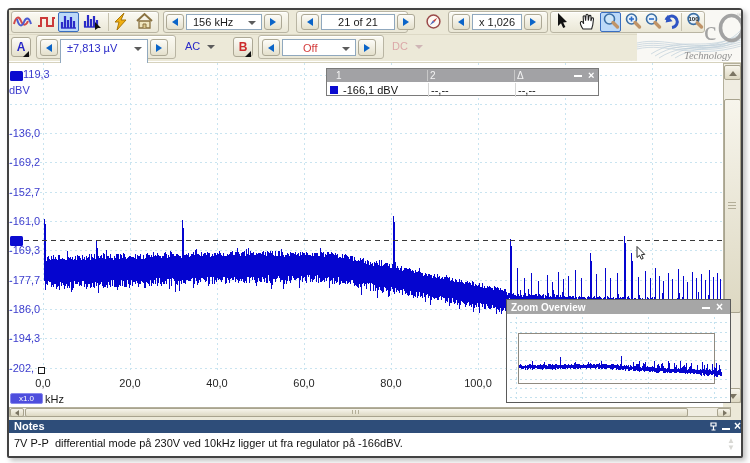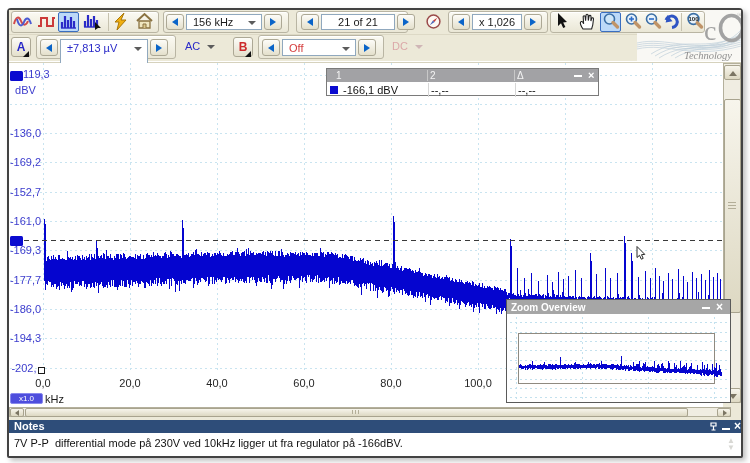--- a/index.html
+++ b/index.html
@@ -11,21 +11,21 @@
 .btn{position:absolute;border:1px solid #aca895;border-radius:3px;
  background:linear-gradient(#fdfcf8,#e4e0cc)}
 .white{position:absolute;background:#fff;border:1px solid #90a8be;font-size:11px;color:#1a1a1a}
 .lar{width:0;height:0;border-top:4px solid transparent;border-bottom:4px solid transparent;
  border-right:6px solid #0a64c8;position:absolute;top:50%;left:50%;margin:-4px 0 0 -3px}
 .rar{width:0;height:0;border-top:4px solid transparent;border-bottom:4px solid transparent;
  border-left:6px solid #0a64c8;position:absolute;top:50%;left:50%;margin:-4px 0 0 -3px}
 .dar{width:0;height:0;border-left:4px solid transparent;border-right:4px solid transparent;
  border-top:4px solid #5c5c5c;position:absolute}
 .sel{background:#bcd9f8;border:1px solid #3a6ec0;border-radius:2px}
-.yl{position:absolute;width:33px;text-align:center;font-size:11px;color:#3c3ccd;left:0px}
+.yl{position:absolute;width:33px;text-align:left;font-size:11px;color:#3c3ccd;left:0px}
 .xl{position:absolute;width:50px;text-align:center;font-size:11px;color:#262626;top:367px}
 .ttl{font-size:11px;font-weight:bold;color:#fff}
 .sb{position:absolute;background:#f0ede2;border:1px solid #b4b09c}
 .sbtn{position:absolute;background:linear-gradient(#f7f5ec,#ddd8c2);border:1px solid #a8a38e;border-radius:2px}
 </style></head><body>
 <div id="win">
 
 <div class="abs" style="left:0;top:0;width:732px;height:51px;background:#ece9d8"></div>
 <div class="abs" style="left:0;top:23.5px;width:732px;height:1px;background:#ddd9c6"></div>
 <div class="abs" style="left:0;top:51px;width:732px;height:2px;background:#d6d2bd;border-top:1px solid #fff"></div>
@@ -159,21 +159,21 @@
       </div>
 </div>
 <div class="abs" style="left:172px;top:28px;width:42px;height:18px;font-size:11px;color:#2929c8;line-height:17px;padding-left:4px">AC<span class="dar" style="left:26px;top:7px;position:absolute"></span></div>
 
 <div class="btn" style="left:224px;top:27px;width:20px;height:20px;color:#cc2a2a;font-size:12px;font-weight:bold;text-align:center;line-height:19px">B</div>
 <div class="abs" style="left:236px;top:41px;width:0;height:0;border-left:6px solid transparent;border-bottom:6px solid #111"></div>
 <div class="grp" style="left:249px;top:25px;width:126px;height:24px">
   <div class="btn" style="left:3px;top:3px;width:18px;height:17px">
         <span class="lar"></span>
       </div>
-  <div class="white" style="left:23px;top:3px;width:74px;height:17px;line-height:16px;padding-left:6px;color:#d43c3c">Off<span class="dar" style="right:5px;top:7px"></span></div>
+  <div class="white" style="left:23px;top:3px;width:74px;height:17px;line-height:16px;padding-left:20px;color:#d43c3c">Off<span class="dar" style="right:5px;top:7px"></span></div>
   <div class="btn" style="left:99px;top:3px;width:18px;height:17px">
         <span class="rar"></span>
       </div>
 </div>
 <div class="abs" style="left:379px;top:28px;width:42px;height:18px;font-size:11px;color:#dba8a8;line-height:17px;padding-left:4px">DC<span class="dar" style="left:27px;top:7px;position:absolute;border-top-color:#cfb6b6"></span></div>
 
 <div class="abs" style="left:0;top:53px;width:714px;height:344px;background:#fff"></div>
 
 <svg class="abs" style="left:0;top:53px" width="714" height="344" viewBox="9 63 714 344">
  <g stroke="#c9e4f0" stroke-width="1" stroke-dasharray="2 3" shape-rendering="crispEdges">

